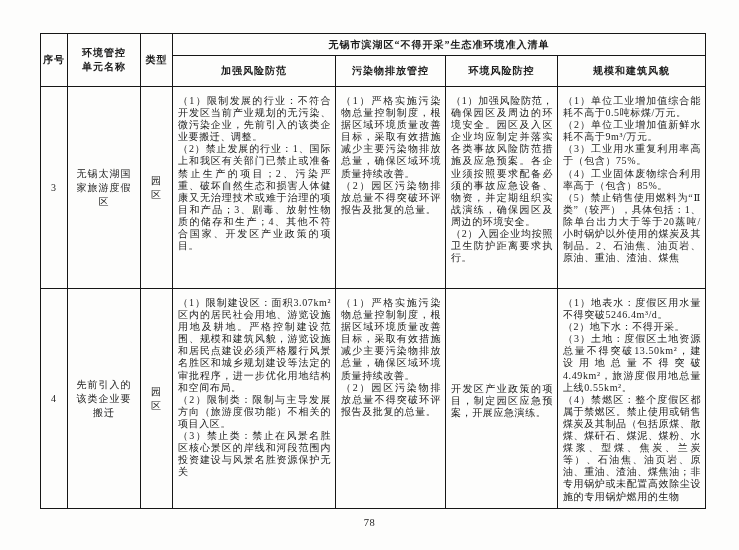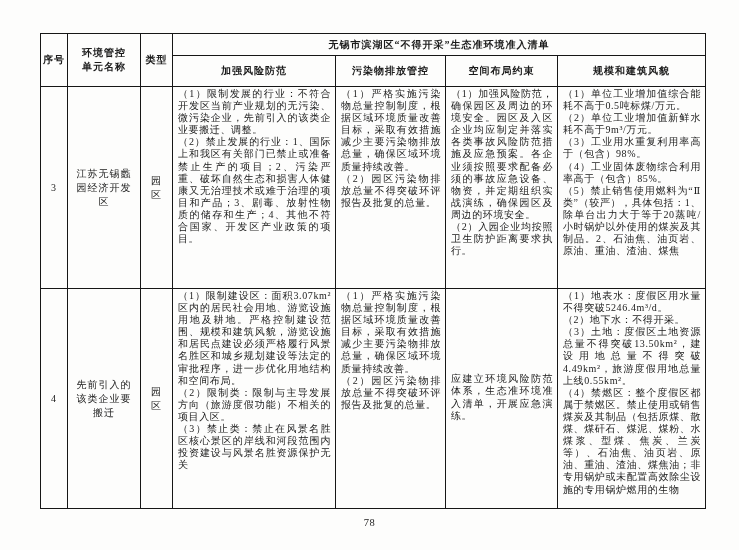--- a/index.html
+++ b/index.html
@@ -36,21 +36,21 @@
   td.center-cell{
     text-align:center;
     vertical-align:middle;
     font-size:10px;
     padding:2px 5px;
     letter-spacing:1px;
   }
   td.body-cell{
     vertical-align:top;
     font-size:10px;
-    padding:1px 4px 3px 5px;
+    padding:8px 4px 3px 5px;
   }
   td.vmid{vertical-align:middle;}
   .txt{
     white-space:pre-line;
     text-align:justify;
     letter-spacing:0.6px;
     line-height:12.1px;
     overflow:hidden;
   }
   tr.r3{height:202px;}
@@ -84,64 +84,64 @@
       <tr class="title-row">
         <th rowspan="2">序号</th>
         <th rowspan="2" class="pre">环境管控
 单元名称</th>
         <th rowspan="2">类型</th>
         <th colspan="4">无锡市滨湖区“不得开采”生态准环境准入清单</th>
       </tr>
       <tr class="subhead-row">
         <th>加强风险防范</th>
         <th>污染物排放管控</th>
-        <th>空间布局约束</th>
+        <th>环境风险防控</th>
         <th>规模和建筑风貌</th>
       </tr>
     </thead>
     <tbody>
       <tr class="r3">
         <td class="center-cell">3</td>
-        <td class="center-cell">江苏无锡蠡园经济开发区</td>
+        <td class="center-cell">无锡太湖国家旅游度假区</td>
         <td class="center-cell">园区</td>
         <td class="body-cell">
           <div class="txt">（1）限制发展的行业：不符合开发区当前产业规划的无污染、微污染企业，先前引入的该类企业要搬迁、调整。
 （2）禁止发展的行业：1、国际上和我区有关部门已禁止或准备禁止生产的项目；2、污染严重、破坏自然生态和损害人体健康又无治理技术或难于治理的项目和产品；3、剧毒、放射性物质的储存和生产；4、其他不符合国家、开发区产业政策的项目。</div>
         </td>
         <td class="body-cell">
           <div class="txt">（1）严格实施污染物总量控制制度，根据区域环境质量改善目标，采取有效措施减少主要污染物排放总量，确保区域环境质量持续改善。
 （2）园区污染物排放总量不得突破环评报告及批复的总量。</div>
         </td>
         <td class="body-cell">
           <div class="txt">（1）加强风险防范，确保园区及周边的环境安全。园区及入区企业均应制定并落实各类事故风险防范措施及应急预案。各企业须按照要求配备必须的事故应急设备、物资，并定期组织实战演练，确保园区及周边的环境安全。
 （2）入园企业均按照卫生防护距离要求执行。</div>
         </td>
         <td class="body-cell">
           <div class="txt">（1）单位工业增加值综合能耗不高于0.5吨标煤/万元。
 （2）单位工业增加值新鲜水耗不高于9m³/万元。
-（3）工业用水重复利用率高于（包含）98%。
+（3）工业用水重复利用率高于（包含）75%。
 （4）工业固体废物综合利用率高于（包含）85%。
 （5）禁止销售使用燃料为“Ⅱ类”（较严），具体包括：1、除单台出力大于等于20蒸吨/小时锅炉以外使用的煤炭及其制品。2、石油焦、油页岩、原油、重油、渣油、煤焦</div>
         </td>
       </tr>
       <tr class="r4">
         <td class="center-cell">4</td>
         <td class="center-cell">先前引入的该类企业要搬迁</td>
         <td class="center-cell">园区</td>
         <td class="body-cell">
           <div class="txt">（1）限制建设区：面积3.07km²区内的居民社会用地、游览设施用地及耕地。严格控制建设范围、规模和建筑风貌，游览设施和居民点建设必须严格履行风景名胜区和城乡规划建设等法定的审批程序，进一步优化用地结构和空间布局。
 （2）限制类：限制与主导发展方向（旅游度假功能）不相关的项目入区。
 （3）禁止类：禁止在风景名胜区核心景区的岸线和河段范围内投资建设与风景名胜资源保护无关</div>
         </td>
         <td class="body-cell">
           <div class="txt">（1）严格实施污染物总量控制制度，根据区域环境质量改善目标，采取有效措施减少主要污染物排放总量，确保区域环境质量持续改善。
 （2）园区污染物排放总量不得突破环评报告及批复的总量。</div>
         </td>
         <td class="body-cell vmid">
-          <div class="txt">应建立环境风险防范体系，生态准环境准入清单，开展应急演练。</div>
+          <div class="txt">开发区产业政策的项目，制定园区应急预案，开展应急演练。</div>
         </td>
         <td class="body-cell">
           <div class="txt">（1）地表水：度假区用水量不得突破5246.4m³/d。
 （2）地下水：不得开采。
 （3）土地：度假区土地资源总量不得突破13.50km²，建设用地总量不得突破4.49km²，旅游度假用地总量上线0.55km²。
 （4）禁燃区：整个度假区都属于禁燃区。禁止使用或销售煤炭及其制品（包括原煤、散煤、煤矸石、煤泥、煤粉、水煤浆、型煤、焦炭、兰炭等）、石油焦、油页岩、原油、重油、渣油、煤焦油；非专用锅炉或未配置高效除尘设施的专用锅炉燃用的生物</div>
         </td>
       </tr>
     </tbody>
   </table>

